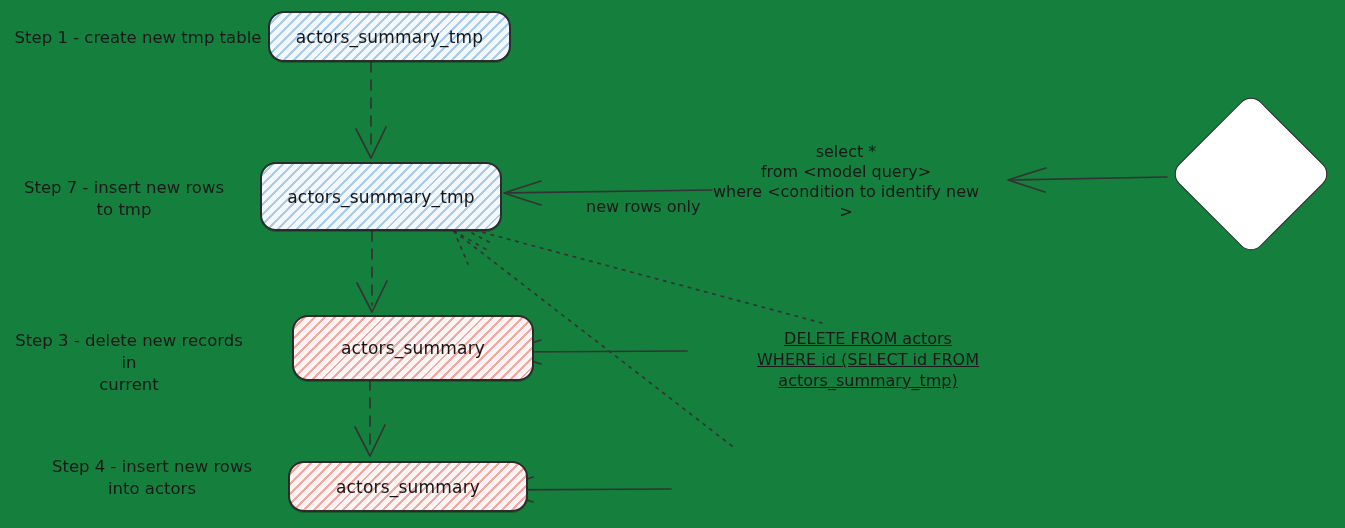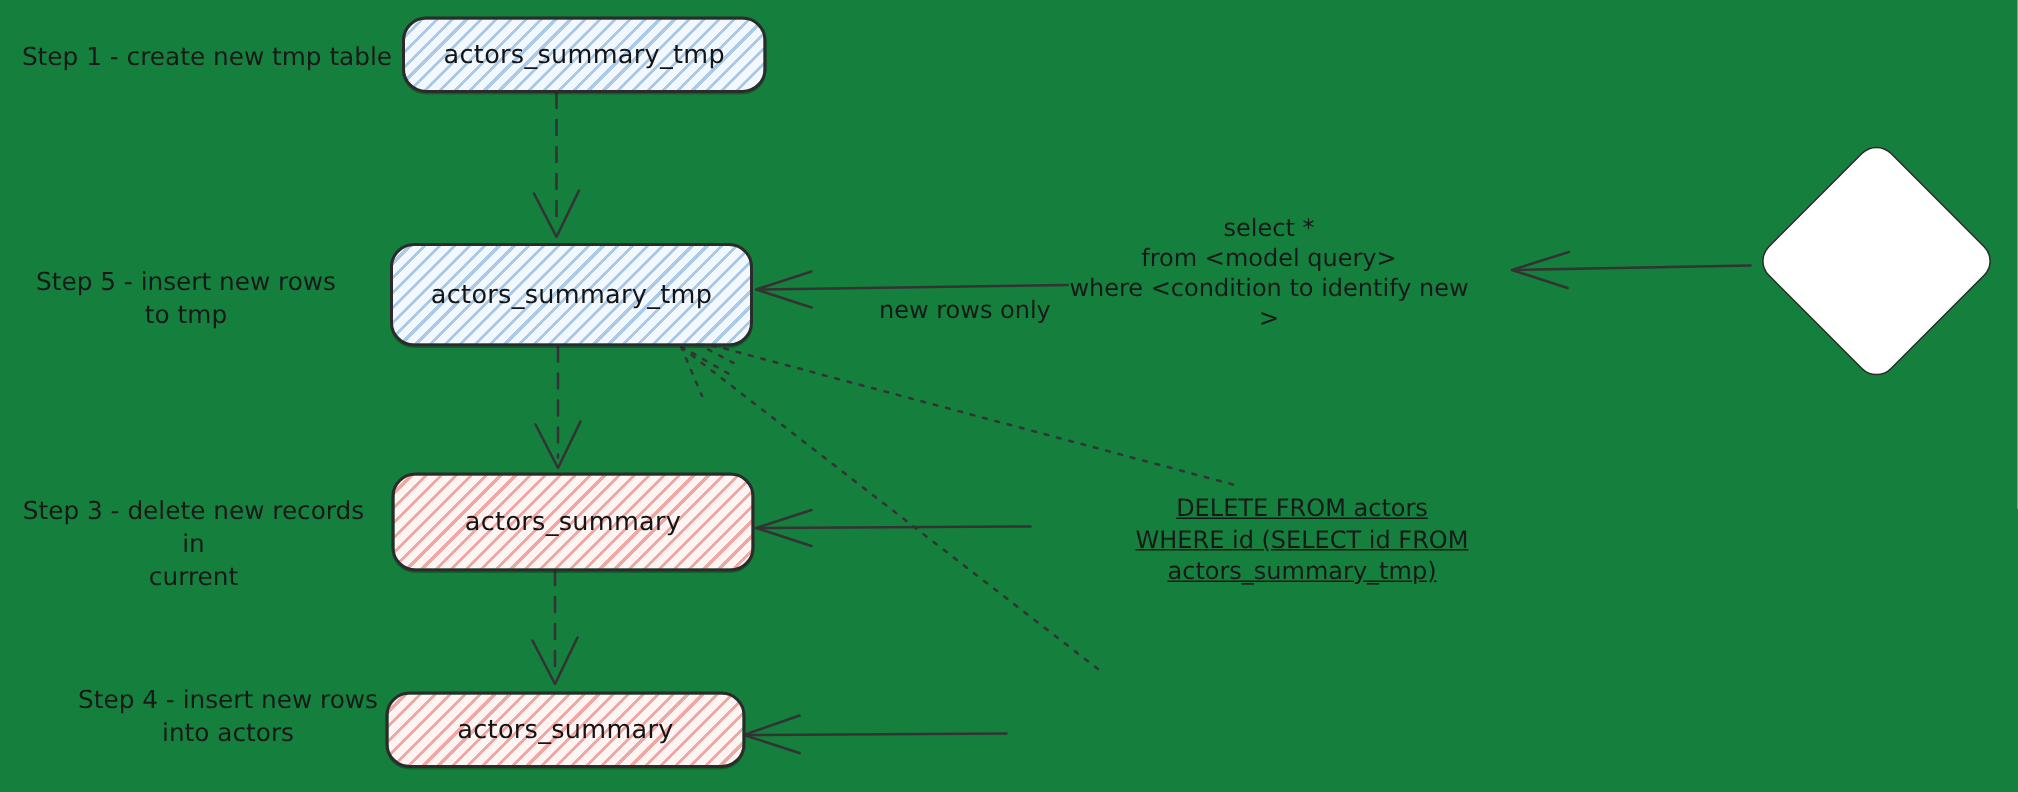--- a/index.html
+++ b/index.html
@@ -9,21 +9,21 @@
     font-family:"DejaVu Sans", sans-serif;color:#1f1f1f;overflow:hidden;padding-left:24px;
   }
   .arrow-layer{position:absolute;left:0;top:0;width:1345px;height:528px;}
   .node{
     position:absolute;border:2px solid #2b2b2b;border-radius:16px;
     display:flex;align-items:center;justify-content:center;
     font-size:17px;letter-spacing:.2px;color:#141414;
     box-shadow:0 1px 0 rgba(0,0,0,.25);
   }
   .node.blue{background:repeating-linear-gradient(135deg,#a9cbe9 0px,#a9cbe9 2px,#f2f8fd 2px,#f2f8fd 7px);}
-  .node.red{background:repeating-linear-gradient(135deg,#f0a8a2 0px,#f0a8a2 2px,#fdf4f3 2px,#fdf4f3 7px);}
+  .node.red{background:repeating-linear-gradient(135deg,#f0a8a2 0px,#f0a8a2 2px,#fdf4f3 2px,#fdf4f3 7px);margin-left:31px;}
   .step-label{
     position:absolute;font-size:16.5px;line-height:22px;text-align:center;
     white-space:pre-line;color:#191919;
   }
   .annot{
     position:absolute;font-size:16px;line-height:20px;text-align:center;
     white-space:pre-line;color:#191919;
   }
   .annot.left{text-align:left;margin-left:40px;}
   .diamond{
@@ -87,21 +87,21 @@
 
       <g stroke-dasharray="2.5 6">
         <path d="M732 446 L455 232"></path>
         <path d="M454 231 L468 264"></path>
         <path d="M454 231 L489 251"></path>
       </g>
     </g>
   </svg>
 
   <div class="step-label" style="left:14px;top:27px;width:248px;">Step 1 - create new tmp table</div>
-  <div class="step-label" style="left:18px;top:177px;width:212px;">Step 5 - insert new rows
+  <div class="step-label" style="left:18px;top:177px;width:212px;">Step 7 - insert new rows
 to tmp</div>
   <div class="step-label" style="left:6px;top:330px;width:246px;">Step 3 - delete new records in
 current</div>
   <div class="step-label" style="left:8px;top:456px;width:210px;margin-left:39px;">Step 4 - insert new rows
 into actors</div>
 
   <div class="node blue" style="left:268px;top:11px;width:239px;height:47px;">
     <span>actors_summary_tmp</span>
   </div>
 

